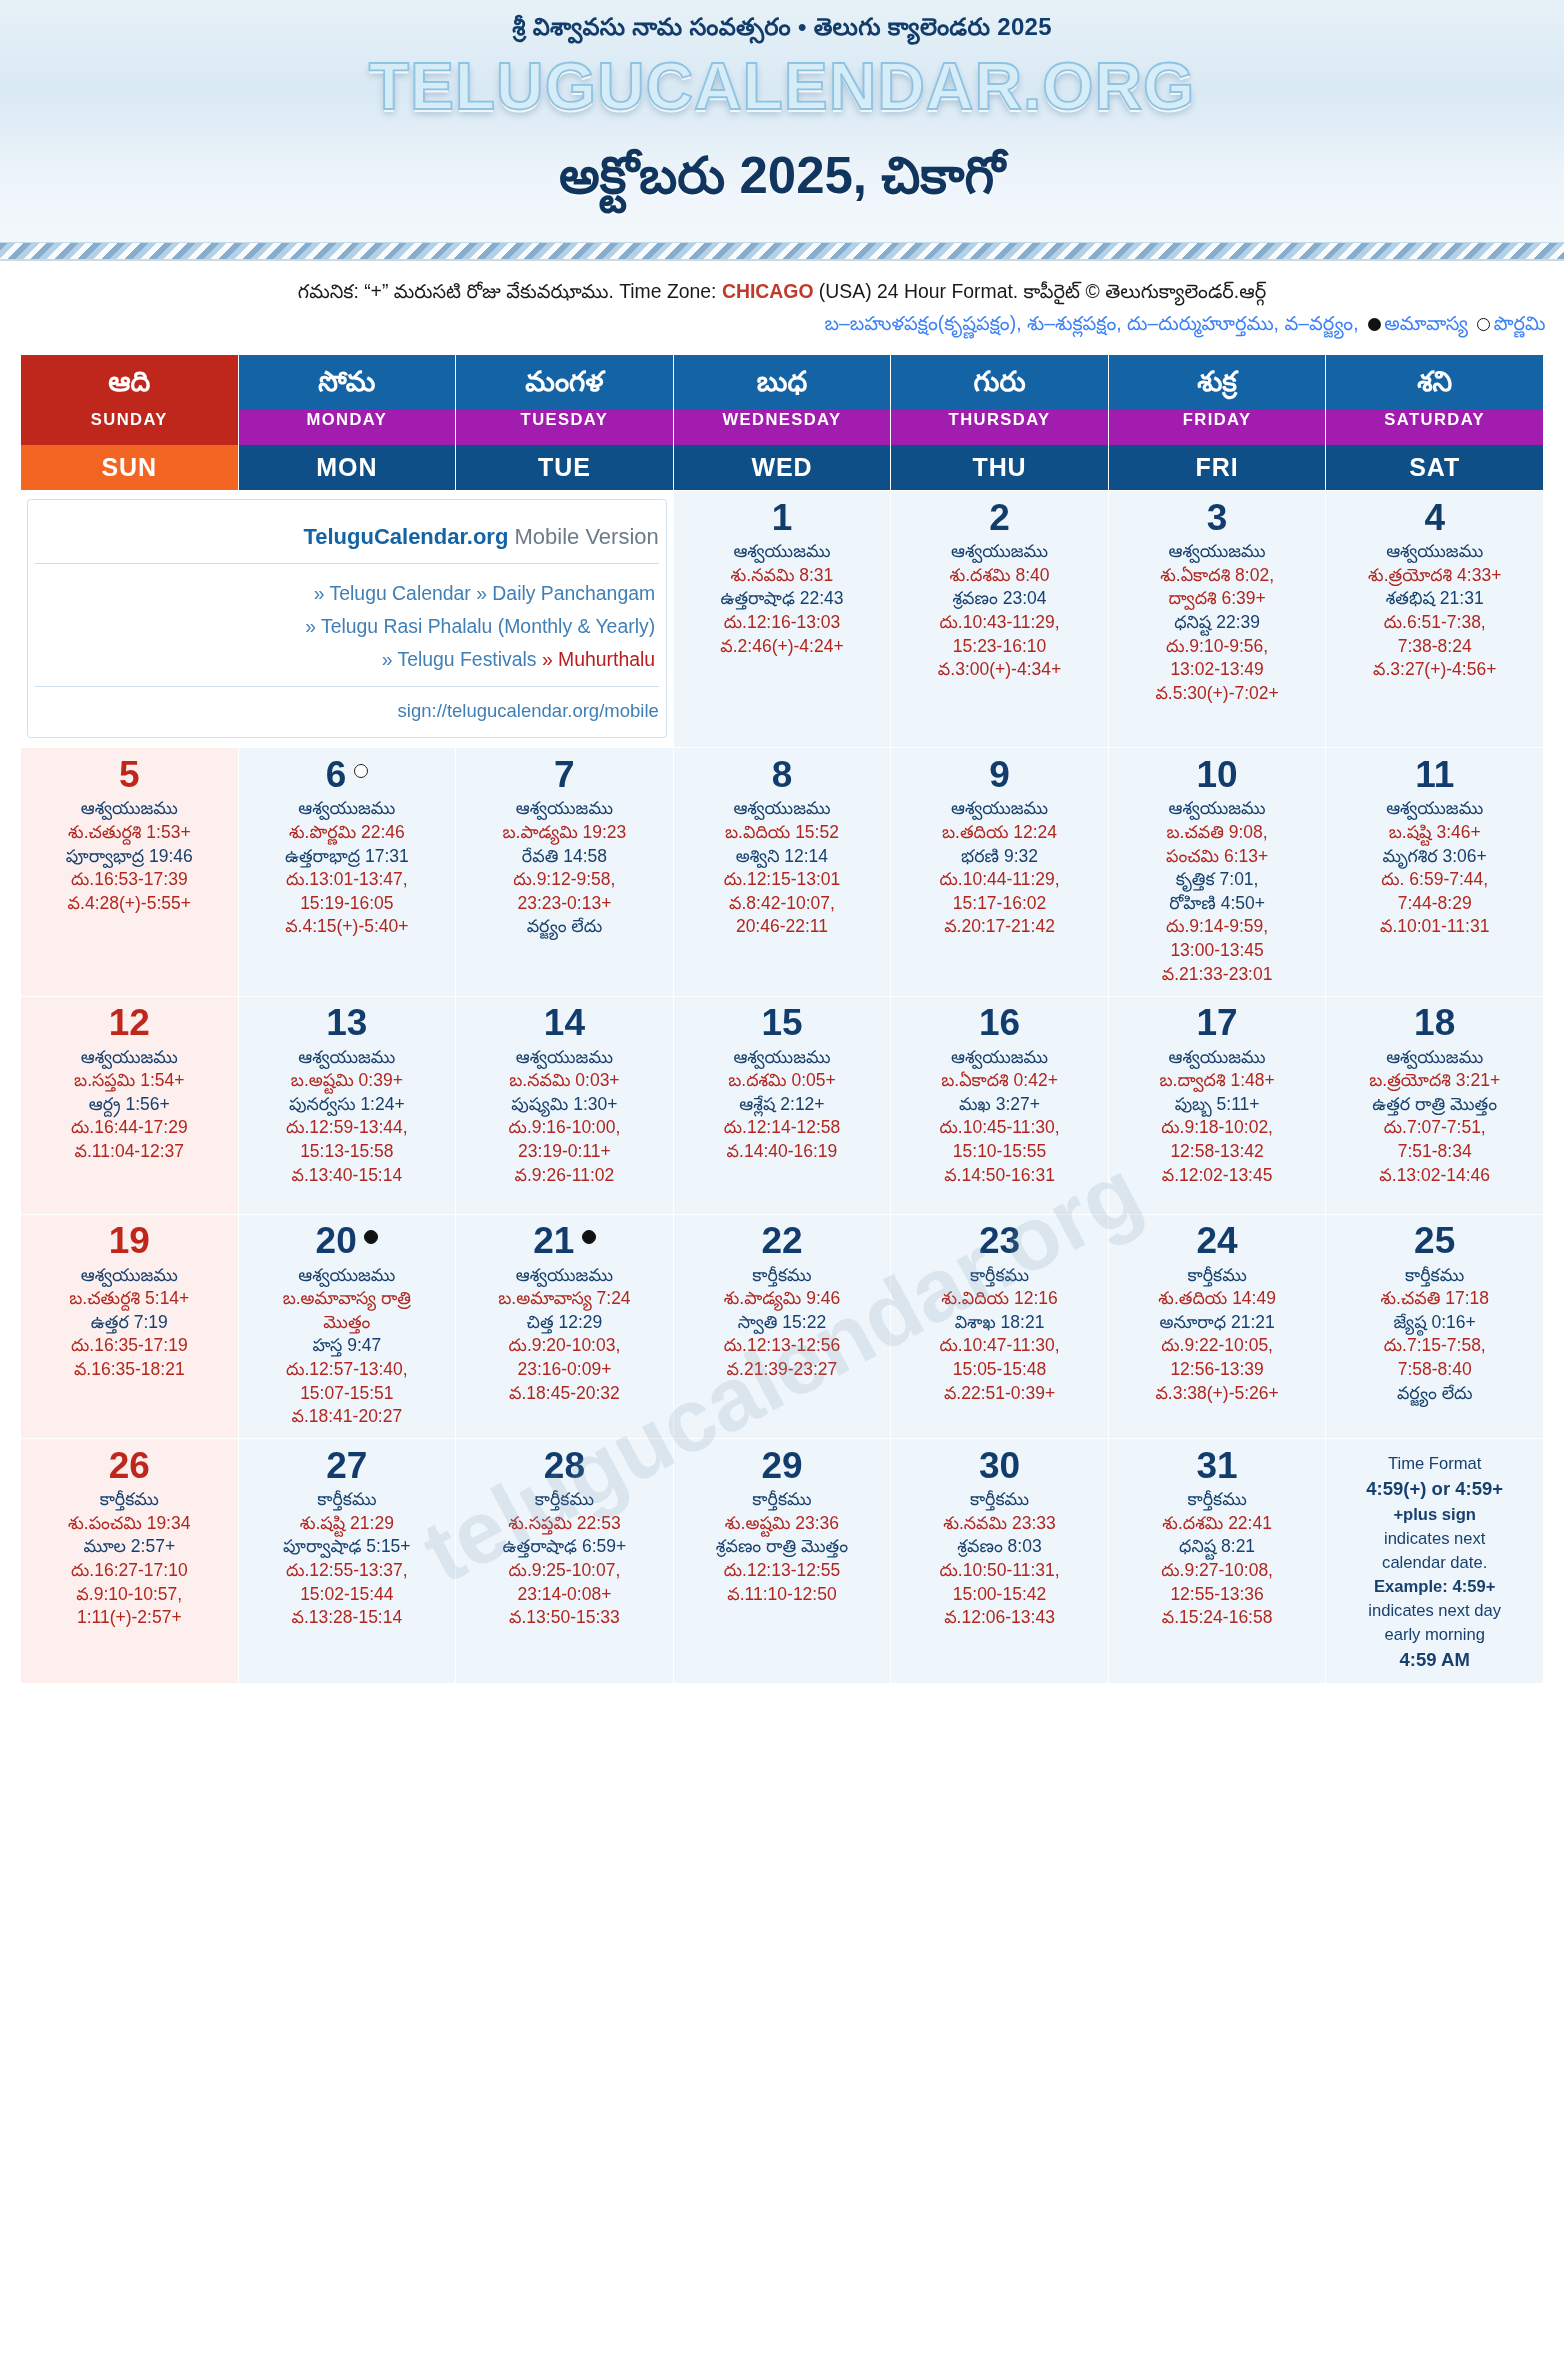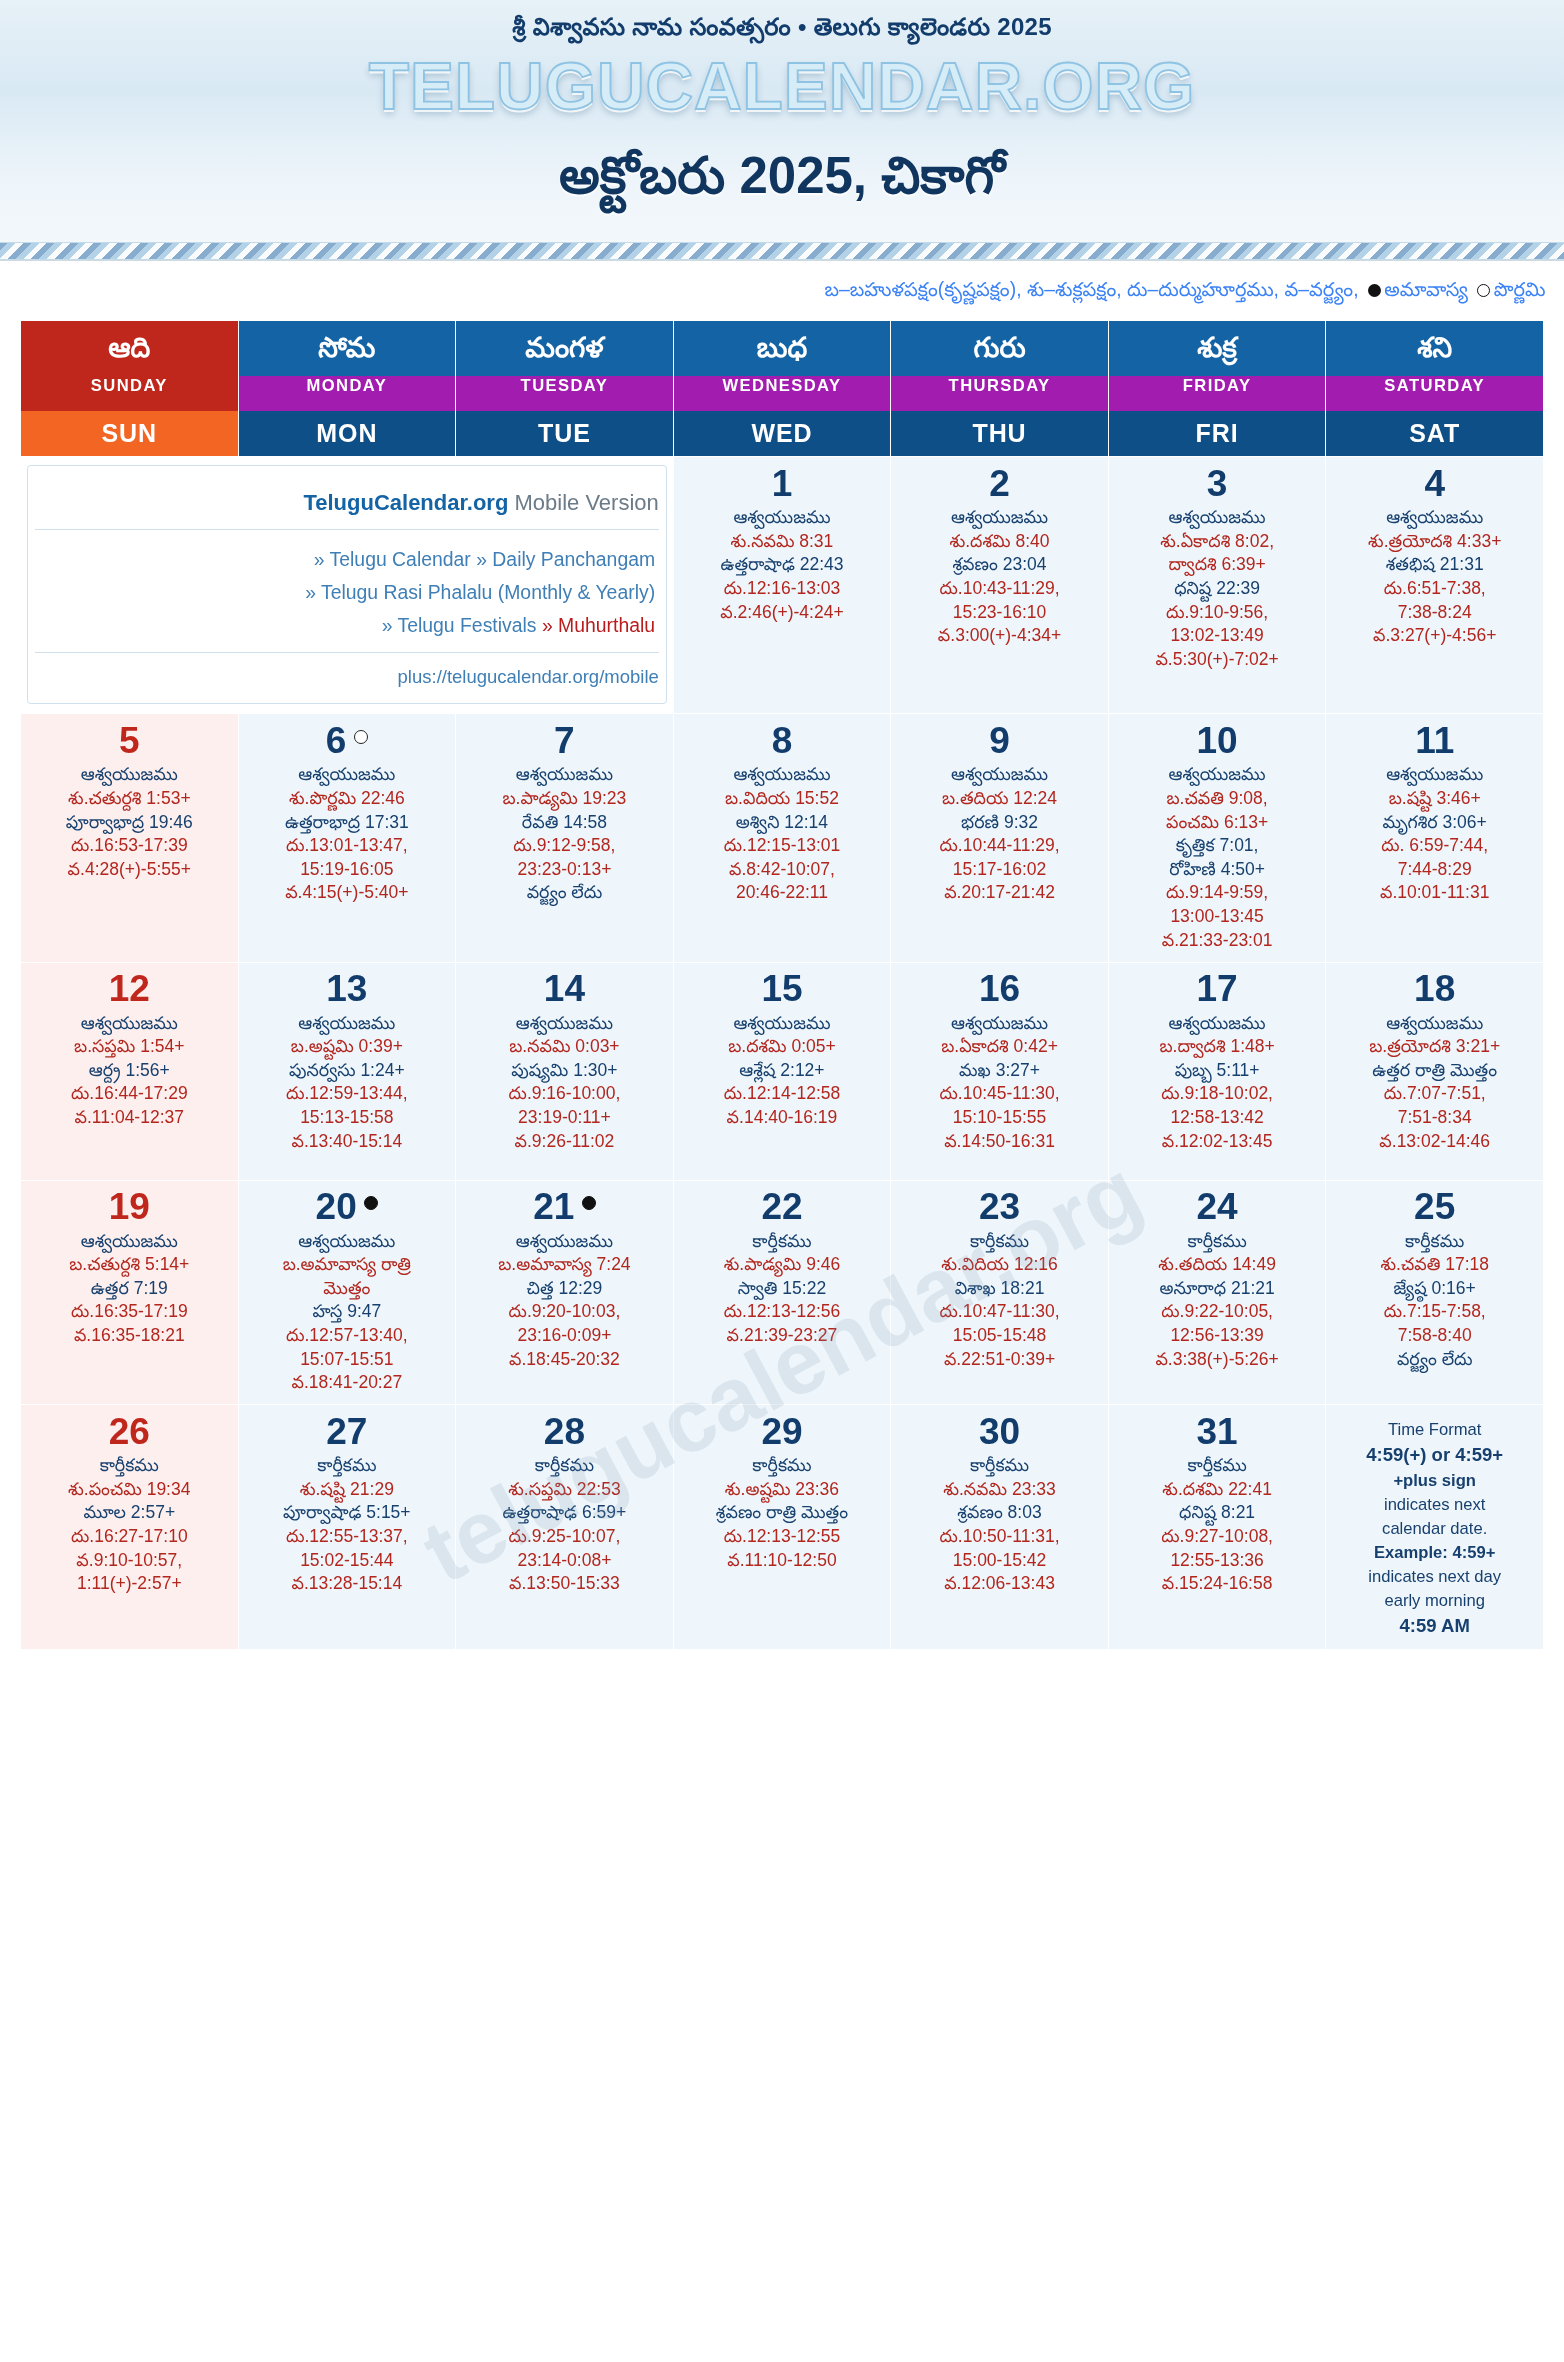--- a/index.html
+++ b/index.html
@@ -158,20 +158,23 @@
   <div class="watermark">telugucalendar.org</div>
 
   <div class="header">
     <div class="hdr-top">శ్రీ విశ్వావసు నామ సంవత్సరం  •  తెలుగు క్యాలెండరు 2025</div>
     <div class="hdr-logo">TELUGUCALENDAR.ORG</div>
     <div class="hdr-month">అక్టోబరు 2025, చికాగో</div>
     <div class="hdr-wave"></div>
   </div>
 
   <div class="notes">
+    <div class="note-line">
+      <span>గమనిక: “+” మరుసటి రోజు వేకువఝాము.  Time Zone: </span><span class="hl">CHICAGO</span><span> (USA) 24 Hour Format. కాపీరైట్ © తెలుగుక్యాలెండర్.ఆర్గ్</span>
+    </div>
     <div class="legend">
       <span>బ–బహుళపక్షం(కృష్ణపక్షం), శు–శుక్లపక్షం, దు–దుర్ముహూర్తము, వ–వర్జ్యం,</span>
       <span class="dot-black"></span><span>అమావాస్య</span>
       <span class="dot-white"></span><span>పొర్ణమి</span>
     </div>
   </div>
 
   <div class="cal-wrap">
     <table class="cal">
       <thead>
@@ -216,21 +219,21 @@
       <tbody id="cal-body">
           <tr>
             <td class="cell empty" colspan="3">
               <div class="promo">
                 <div class="promo-title"><span>TeluguCalendar.org</span><span class="grey"> Mobile Version</span></div>
                 <div class="promo-links">
                   <div>» Telugu Calendar » Daily Panchangam</div>
                   <div>» Telugu Rasi Phalalu (Monthly &amp; Yearly)</div>
                   <div>» Telugu Festivals <span class="dark">» Muhurthalu</span></div>
                 </div>
-                <div class="promo-url">plus://telugucalendar.org/mobile</div>
+                <div class="promo-url">sign://telugucalendar.org/mobile</div>
               </div>
             </td>
             <td class="cell"><div class="daynum">1</div><div class="ev">
                 <div class="b">ఆశ్వయుజము</div>
                 <div class="r">శు.నవమి 8:31</div>
                 <div class="b">ఉత్తరాషాఢ 22:43</div>
                 <div class="r">దు.12:16-13:03</div>
                 <div class="r">వ.2:46(+)-4:24+</div>
               </div></td>
             <td class="cell"><div class="daynum">2</div><div class="ev">

